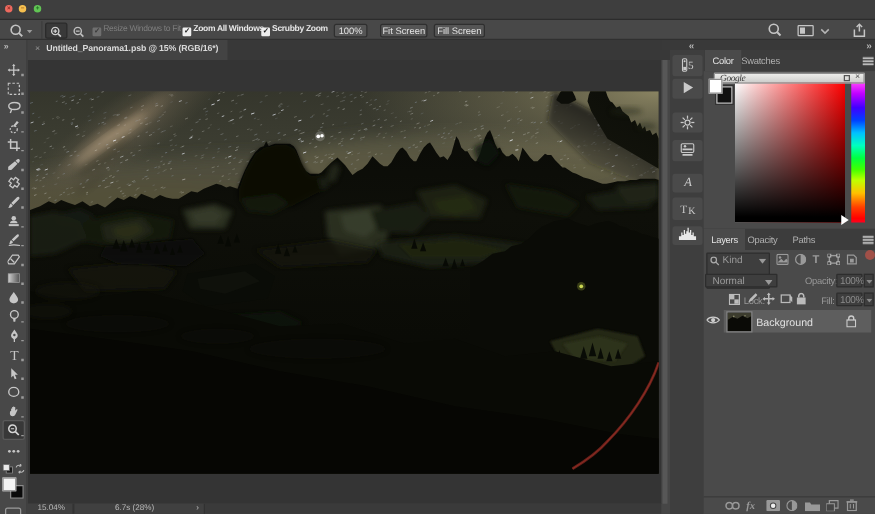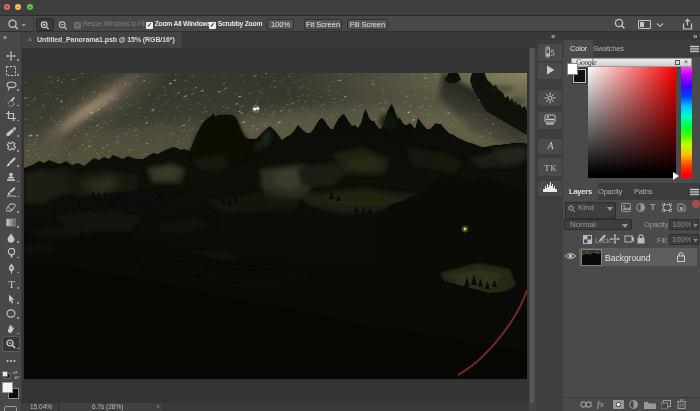--- a/index.html
+++ b/index.html
@@ -1142,34 +1142,34 @@
 <div class="abs" style="left:673px;top:171.5px;width:0;height:0;border-top:4.5px solid transparent;border-bottom:4.5px solid transparent;border-left:6px solid #fff"></div>
 <div class="abs" style="left:571px;top:57.5px;width:121px;height:9px;background:linear-gradient(#ececea,#cdcdcb);border:1px solid #9a9a9a;border-radius:1px">
  <span style="position:absolute;left:4px;top:-0.5px;font:italic 400 7.5px/9px 'Liberation Serif';color:#3a3a3a;letter-spacing:-0.3px">Google</span>
  <span style="position:absolute;left:103px;top:1.5px;width:4.5px;height:4.5px;border:1px solid #555"></span>
  <span style="position:absolute;left:112px;top:-1.5px;font:400 7px/10px 'Liberation Sans';color:#444">×</span>
 </div>
 <div class="abs" style="left:572.5px;top:69px;width:13px;height:14px;background:#111;border:1px solid #c0c0c0;box-shadow:0 0 0 1px #333"></div>
 <div class="abs" style="left:566.5px;top:62.5px;width:11.5px;height:12px;background:#fff;border:1px solid #888"></div>
 
 <div class="ptabs abs" style="top:183px"></div>
-<div class="ptab act abs" style="left:563px;top:183px;font-weight:700">Layers</div>
+<div class="ptab act abs" style="left:563px;top:183px;font-weight:400">Layers</div>
 <div class="ptab abs" style="left:592px;top:183px">Opacity</div>
 <div class="ptab abs" style="left:628px;top:183px">Paths</div>
 <div class="abs" style="left:690px;top:188px">
       <svg width="9" height="8" viewBox="0 0 9 8">
         <rect y="0" width="9" height="8" fill="#585858"></rect>
         <rect y="1" width="9" height="1.1" fill="#c9c9c9"></rect>
         <rect y="3.4" width="9" height="1.1" fill="#c9c9c9"></rect>
         <rect y="5.8" width="9" height="1.1" fill="#c9c9c9"></rect>
       </svg>
     </div>
 <div class="abs" style="left:563px;top:200px;width:137px;height:211px;background:#4a4a4a"></div>
 
-<div class="input abs" style="left:565px;top:202px;width:51px;height:17px">
+<div class="input abs" style="left:565px;top:202px;width:51px;height:29px">
  <svg width="8" height="8" viewBox="0 0 8 8" style="position:absolute;left:2px;top:1.5px">
         <circle cx="3" cy="3" r="2.2" fill="none" stroke="#aaa" stroke-width="1"></circle>
         <line x1="4.7" y1="4.7" x2="7" y2="7" stroke="#aaa" stroke-width="1"></line>
       </svg>
  <span style="position:absolute;left:12px;top:0;color:#9a9a9a">Kind</span>
  <svg width="6" height="4" viewBox="0 0 6 4" style="position:absolute;right:2px;top:4px">
         <path d="M0,0 L3,4 L6,0" fill="#999"></path>
       </svg>
 </div>
 <div class="abs" style="left:621px;top:203px">
@@ -1196,21 +1196,21 @@
       </svg>
     </div>
 <div class="abs" style="left:677px;top:203px">
       <svg width="9" height="9" viewBox="0 0 9 9">
         <path d="M1,1 h5 l2,2 v5 h-7z" fill="none" stroke="#9a9a9a"></path>
         <rect x="3" y="4" width="3" height="3" fill="#9a9a9a"></rect>
       </svg>
     </div>
 <div class="abs" style="left:692px;top:200px;width:8px;height:8px;border-radius:50%;background:#a05048"></div>
 
-<div class="input abs" style="left:564px;top:219px;width:68px;height:11px;color:#9c9c9c">
+<div class="input abs" style="left:564px;top:219px;width:58px;height:11px;color:#9c9c9c">
       <span style="position:absolute;left:5px;top:0">Normal</span>
       <svg width="6" height="4" viewBox="0 0 6 4" style="position:absolute;right:3px;top:4px">
         <path d="M0,0 L3,4 L6,0" fill="#999"></path>
       </svg>
     </div>
 <div class="lbl abs" style="left:644px;top:220px">Opacity:</div>
 <div class="input abs" style="left:669px;top:219px;width:21px;height:11px;color:#8a8a8a">
       <span style="position:absolute;left:2px;letter-spacing:-0.3px">100%</span>
     </div>
 <div class="abs" style="left:691px;top:219px;width:8px;height:11px;background:#3e3e3e;border:1px solid #2d2d2d">

